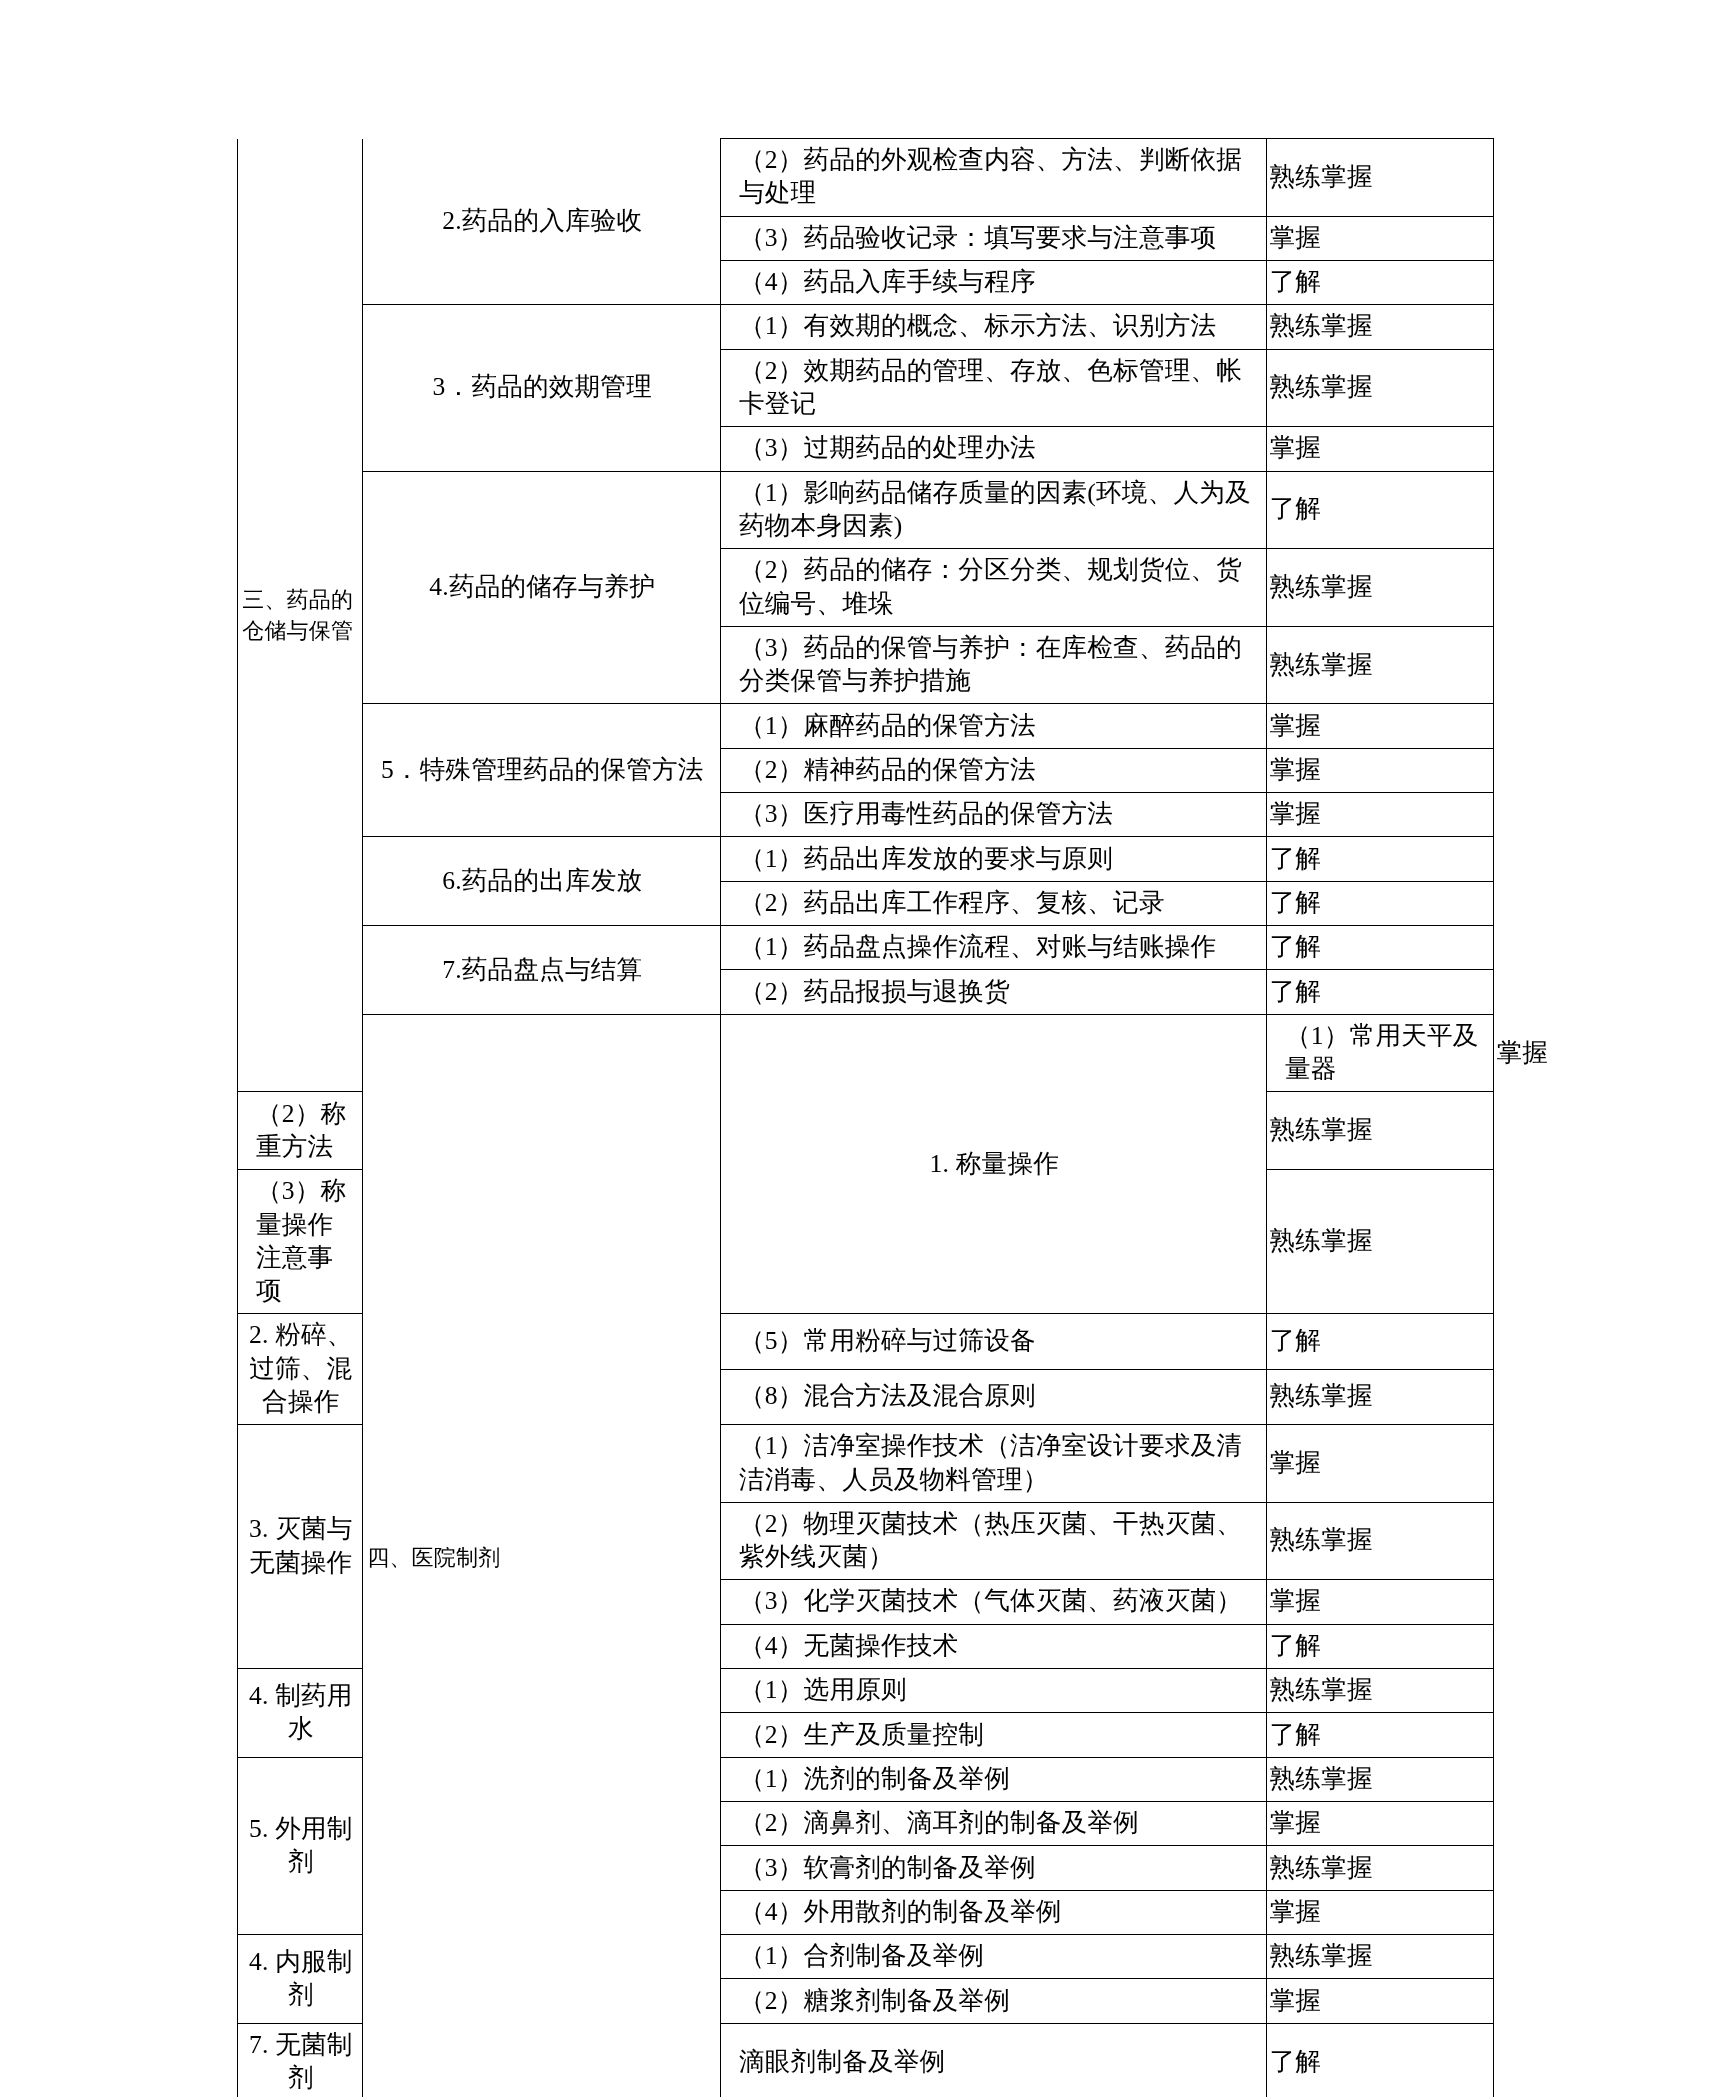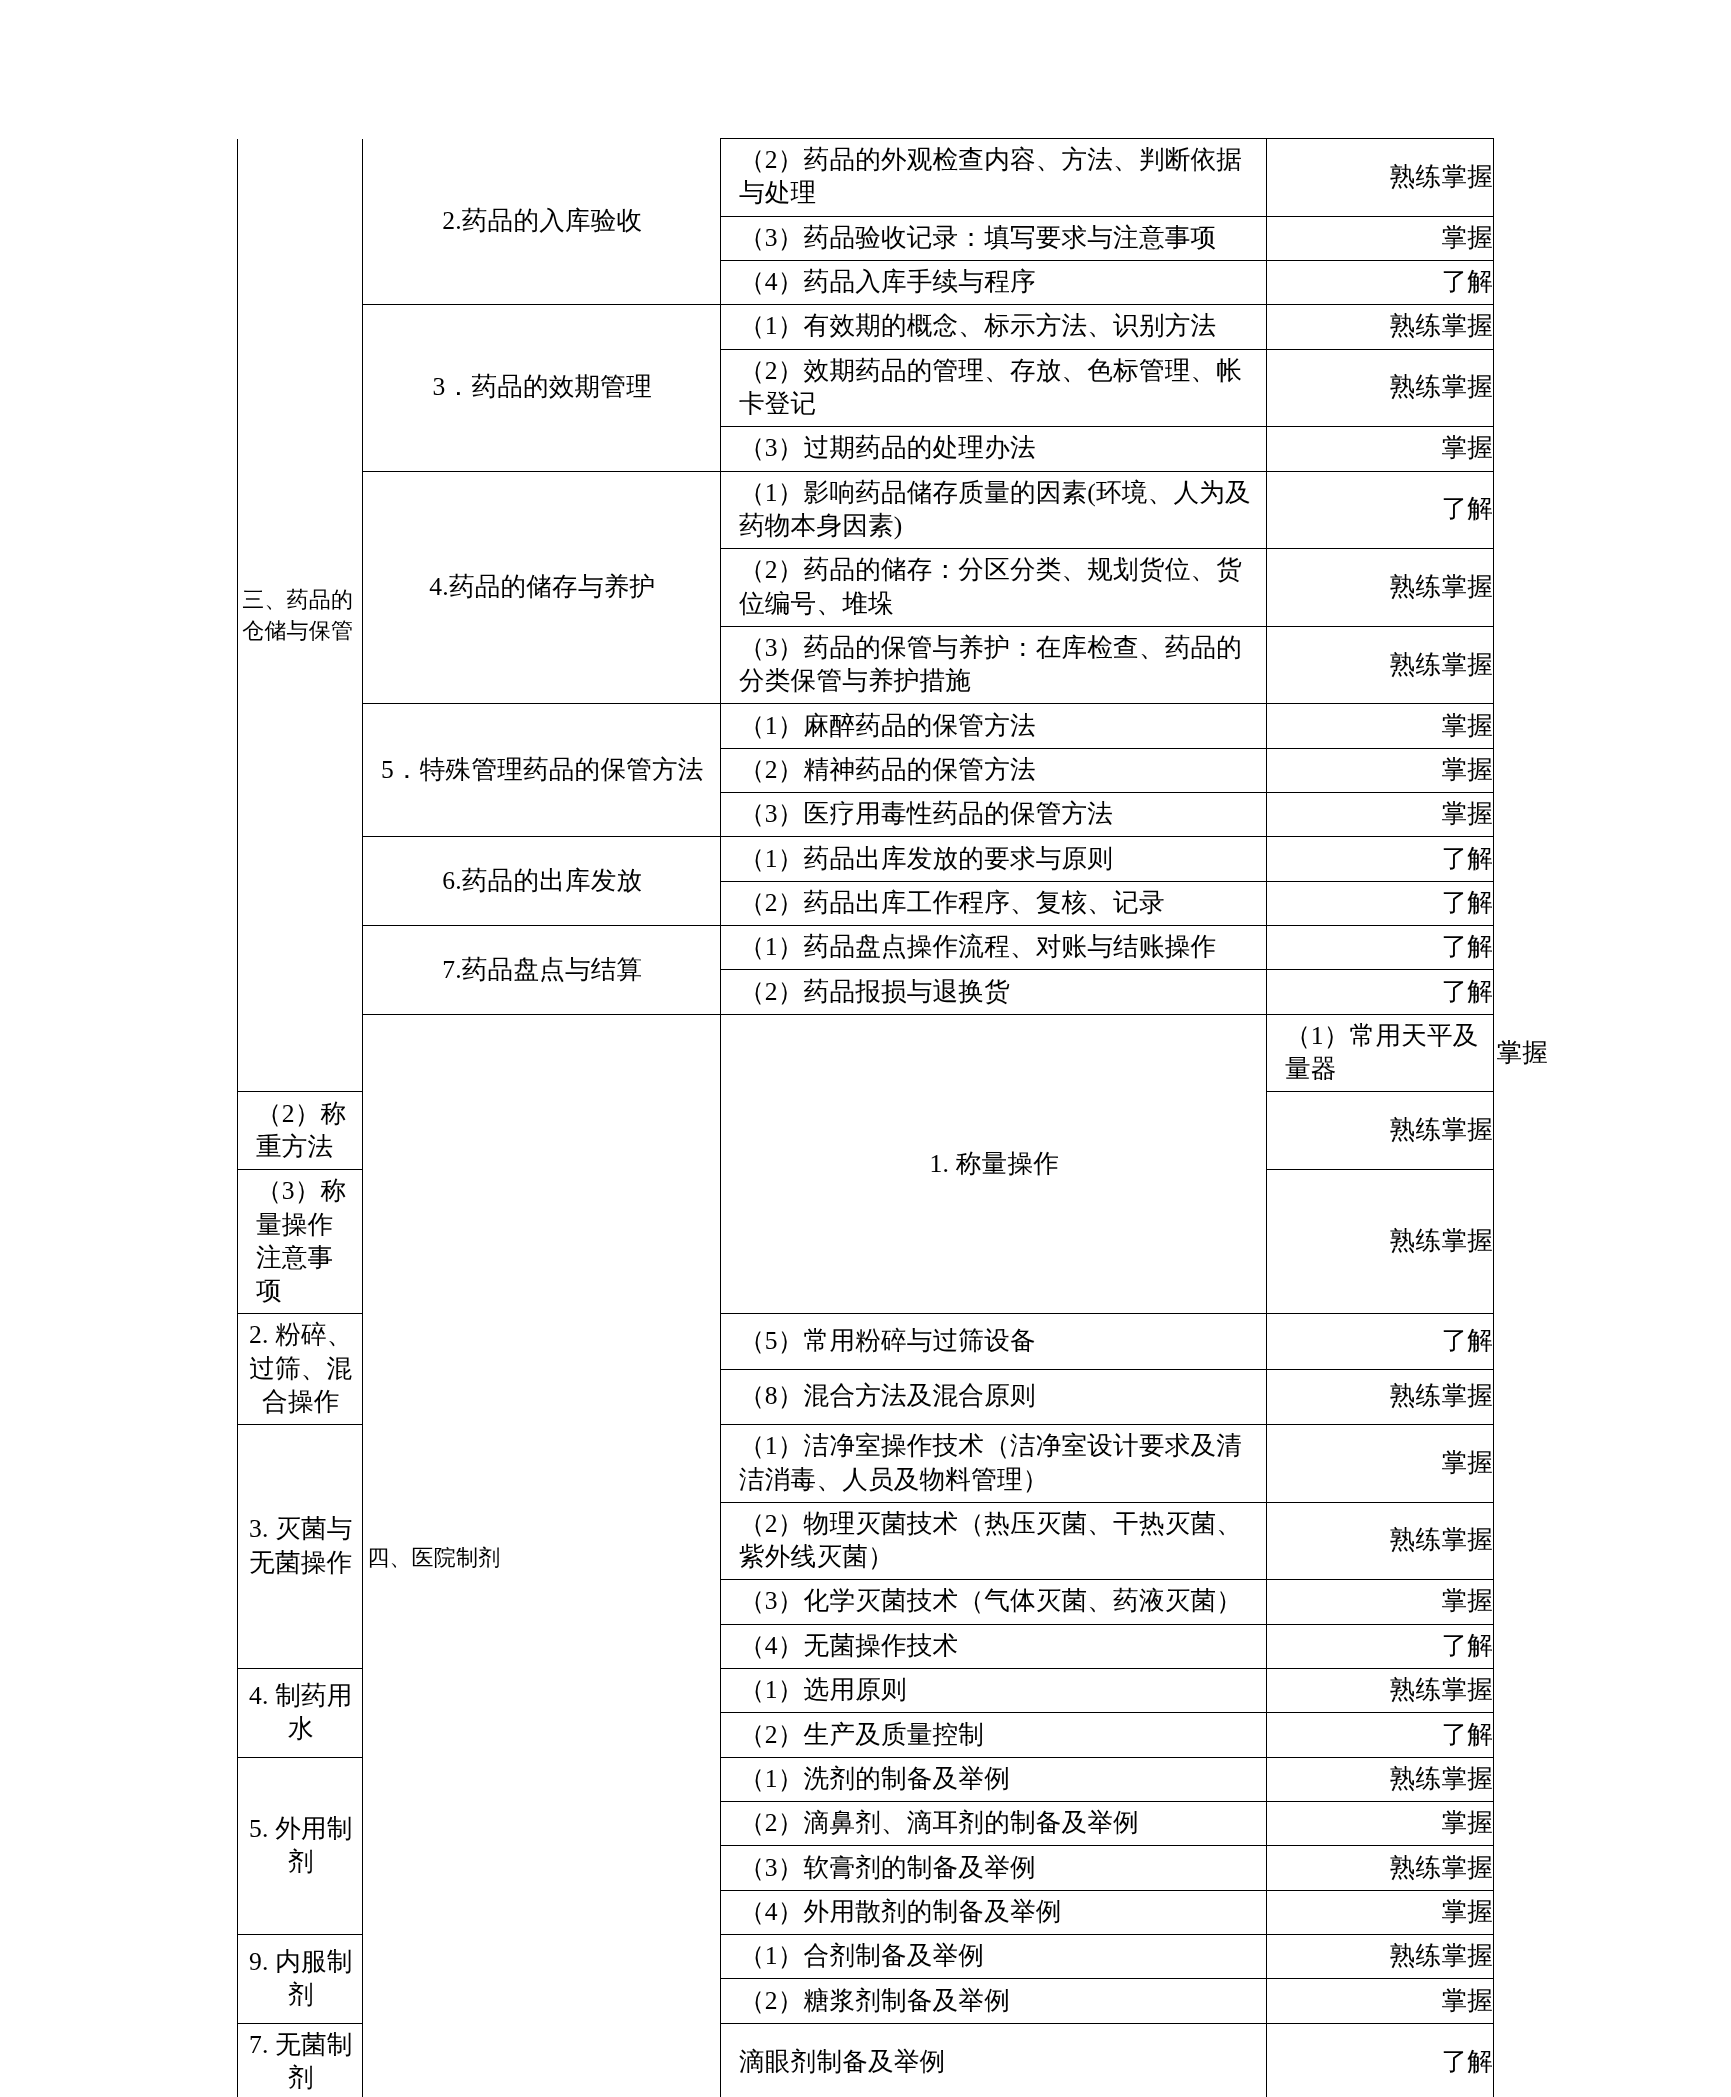--- a/index.html
+++ b/index.html
@@ -69,21 +69,21 @@
   }
   td.topic-cell.topped { border-top: 1.7px solid #000000; }
 
   td.content-cell {
     text-align: left;
     vertical-align: middle;
     padding-left: 18px;
     padding-right: 8.4px;
   }
   td.level-cell {
-    text-align: right;
+    text-align: left;
     vertical-align: middle;
     padding-left: 2.5px;
     padding-right: 0;
     white-space: nowrap;
   }
 
   
   .just {
     text-align: justify;
     text-align-last: left;
@@ -246,21 +246,21 @@
       <tr>
         <td class="content-cell">（3）软膏剂的制备及举例</td>
         <td class="level-cell">熟练掌握</td>
       </tr>
       <tr>
         <td class="content-cell">（4）外用散剂的制备及举例</td>
         <td class="level-cell">掌握</td>
       </tr>
 
       <tr>
-        <td class="topic-cell topped" rowspan="2">9. 内服制剂</td>
+        <td class="topic-cell topped" rowspan="2">4. 内服制剂</td>
         <td class="content-cell">（1）合剂制备及举例</td>
         <td class="level-cell">熟练掌握</td>
       </tr>
       <tr>
         <td class="content-cell">（2）糖浆剂制备及举例</td>
         <td class="level-cell">掌握</td>
       </tr>
 
       <tr>
         <td class="topic-cell topped">7. 无菌制剂</td>

